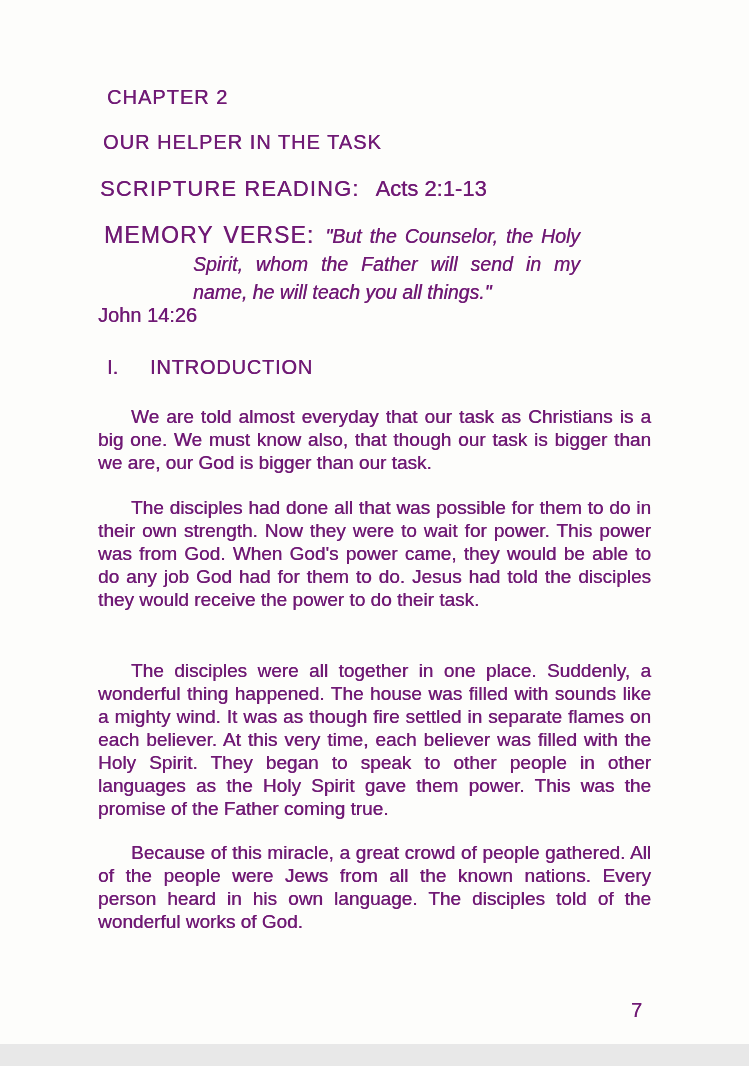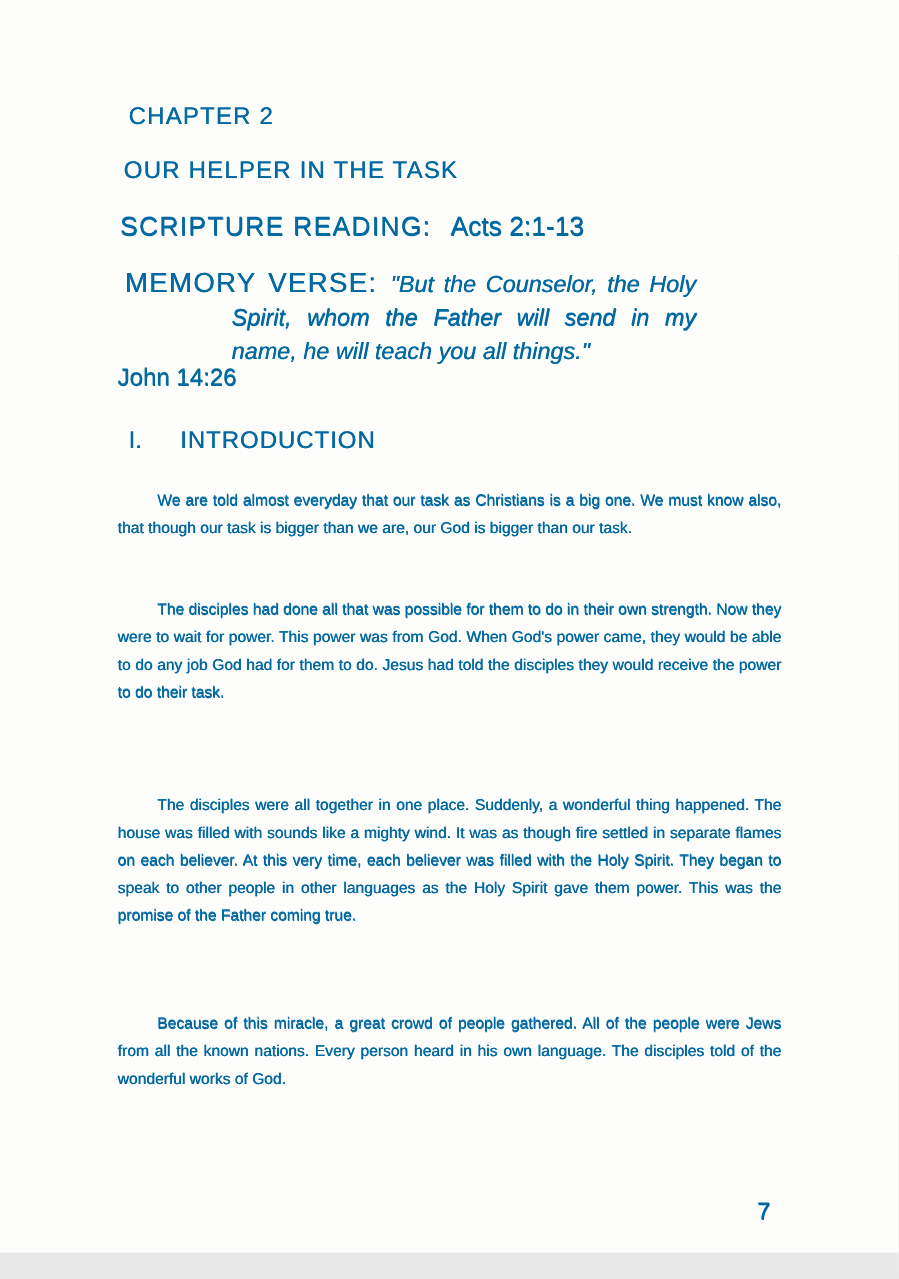--- a/index.html
+++ b/index.html
@@ -7,21 +7,21 @@
     padding: 0;
     background: #e8e8e8;
   }
   .page {
     position: relative;
     width: 749px;
     height: 1044px;
     background: #fdfdfb;
     overflow: hidden;
     font-family: "Liberation Sans", "DejaVu Sans", sans-serif;
-    color: #0369a1;
+    color: #701a75;
     text-shadow: 0.35px 0.3px 0 currentColor; 
   }
   .chapter {
     position: absolute;
     top: 86px;
     left: 107px;
     font-size: 20px;
     letter-spacing: 1px;
     white-space: nowrap;
   }
@@ -88,21 +88,21 @@
     width: 43px;
     letter-spacing: 0;
   }
   .body {
     position: absolute;
     left: 98px;
     width: 553px;
     margin: 0;
     text-align: justify;
     text-indent: 33px;
-    font-size: 13px;
+    font-size: 19px;
     line-height: 23px;
   }
   .p1 { top: 405px; }
   .p2 { top: 496px; }
   .p3 { top: 659px; }
   .p4 { top: 841px; }
   .pagenum {
     position: absolute;
     top: 999px;
     left: 560px;

